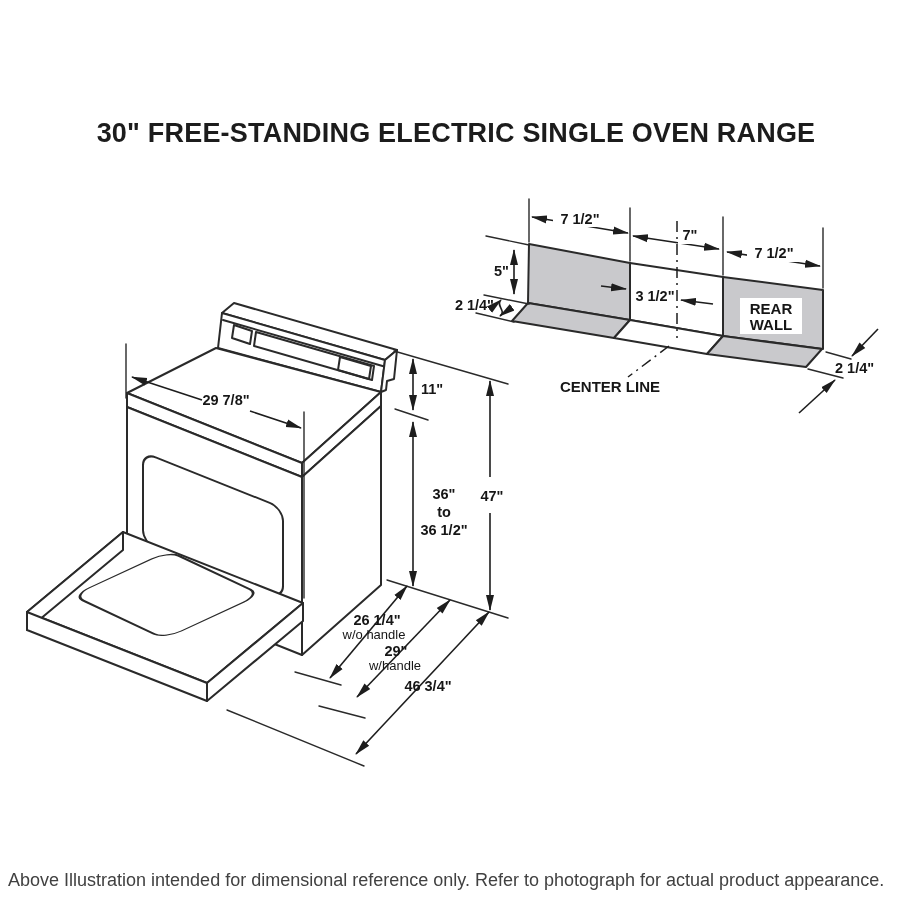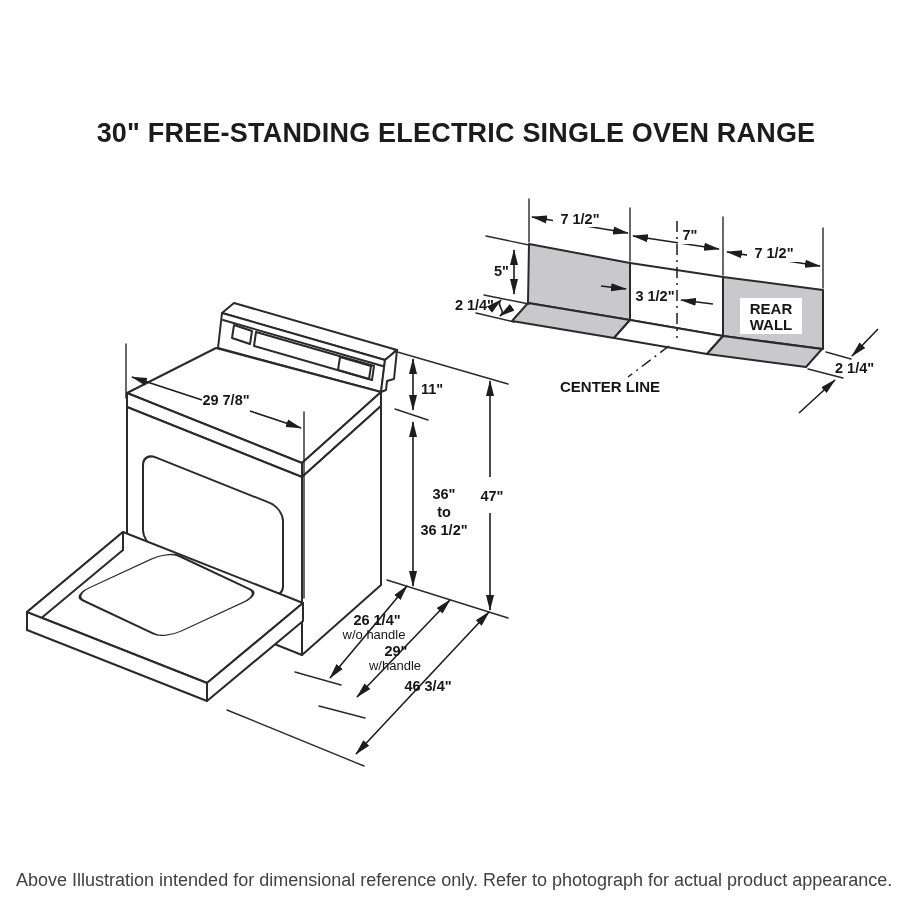--- a/index.html
+++ b/index.html
@@ -1,21 +1,21 @@
 <!DOCTYPE html>
 <html><head>
 <meta charset="utf-8">
 <style>
   html,body{margin:0;padding:0;background:#fff;}
   #page{position:relative;width:900px;height:900px;background:#fff;overflow:hidden;
         font-family:"Liberation Sans",sans-serif;}
   #title{position:absolute;top:118px;left:0;width:900px;padding-left:12px;box-sizing:border-box;
          text-align:center;font-size:27px;font-weight:bold;color:#1c1c1c;letter-spacing:.2px;
          white-space:nowrap;}
-  #footer{position:absolute;top:870px;left:16px;width:880px;font-size:18px;font-weight:400;
+  #footer{position:absolute;top:870px;left:8px;width:880px;font-size:18px;font-weight:400;
           color:#414141;letter-spacing:0;}
   svg{position:absolute;top:0;left:0;}
   .ln  {stroke:#2a2a2a;stroke-width:2;fill:none;stroke-linejoin:round;stroke-linecap:round;}
   .lnw {stroke:#2a2a2a;stroke-width:2;fill:#fff;stroke-linejoin:round;}
   .lng {stroke:#2a2a2a;stroke-width:2;fill:#c9c9cc;stroke-linejoin:round;}
   .wit {stroke:#2a2a2a;stroke-width:1.4;fill:none;stroke-linecap:round;}
   .dim {stroke:#1d1d1d;stroke-width:1.6;fill:none;}
   .cl  {stroke:#1d1d1d;stroke-width:1.5;fill:none;stroke-dasharray:11 5 2 5;}
   .t   {font:bold 14.5px "Liberation Sans",sans-serif;fill:#161616;}
   .tn  {font:13px "Liberation Sans",sans-serif;fill:#161616;}

